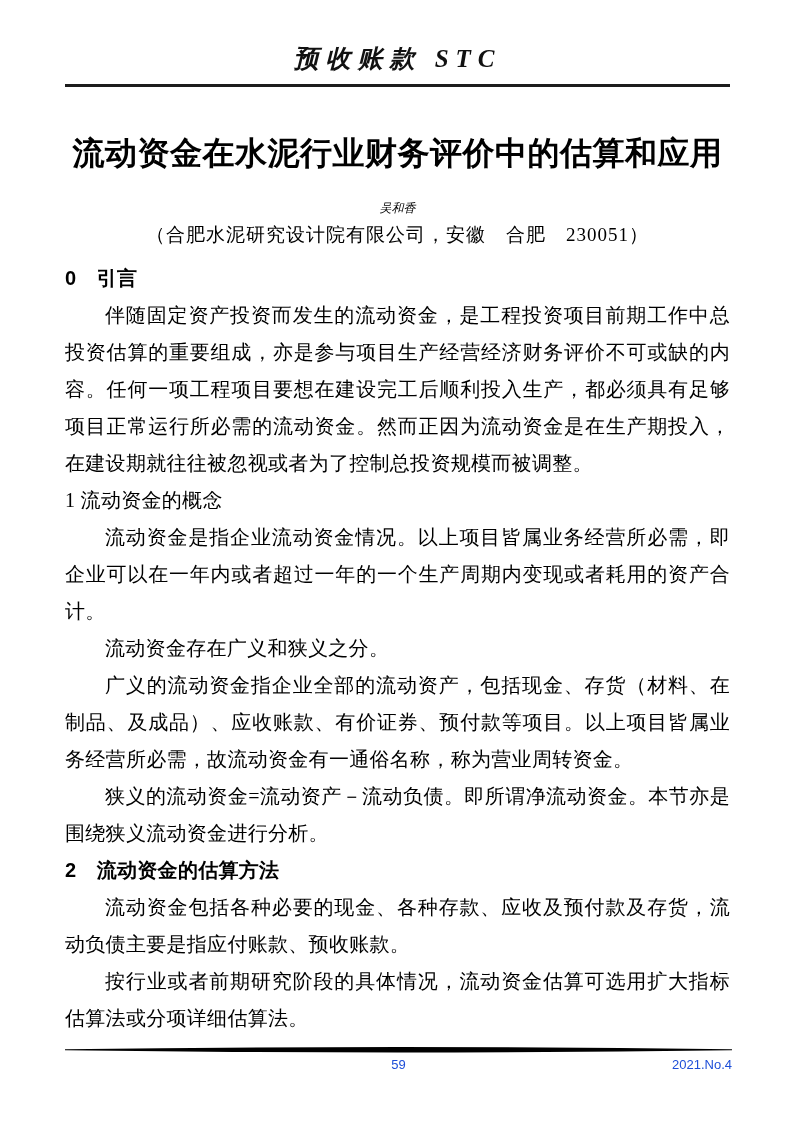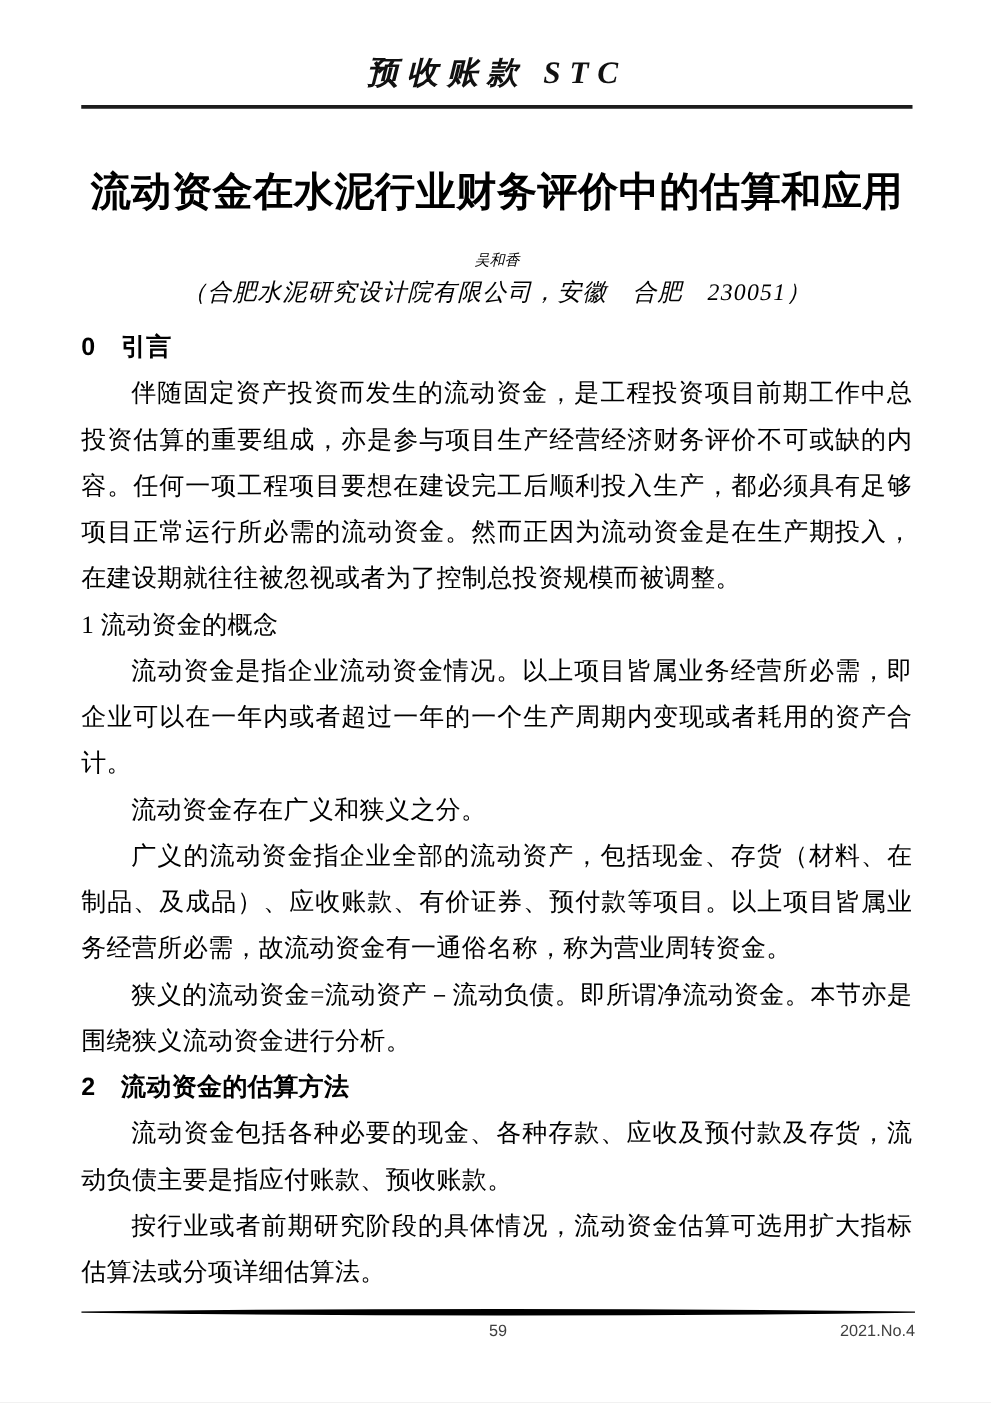--- a/index.html
+++ b/index.html
@@ -47,21 +47,20 @@
     text-align: center;
     font-size: 12px;
     line-height: 22px;
     font-style: italic;
   }
   .affiliation {
     margin-top: 4px;
     text-align: center;
     font-size: 19px;
     line-height: 24px;
-    font-style: italic;
     letter-spacing: 1px;
   }
   .body-text {
     margin-top: 13px;
     font-size: 20px;
     line-height: 37px;
     text-align: justify;
     letter-spacing: 0.3px;
   }
   .sec-heading {
@@ -80,21 +79,21 @@
     position: absolute;
     left: 65px; right: 61px; top: 1045px;
   }
   .footer-rule svg { display: block; width: 100%; height: 10px; }
   .footer-row {
     position: relative;
     margin-top: 2px;
     font-family: "Liberation Sans", "DejaVu Sans", sans-serif;
     font-size: 13px;
     line-height: 16px;
-    color: #404040;
+    color: #1d4ed8;
   }
   .page-number { display: block; text-align: center; }
   .issue { position: absolute; right: 0; top: 0; margin-left: 46px; }
 </style>
 </head>
 <body>
 
 <div class="page">
   <div class="content">
 

